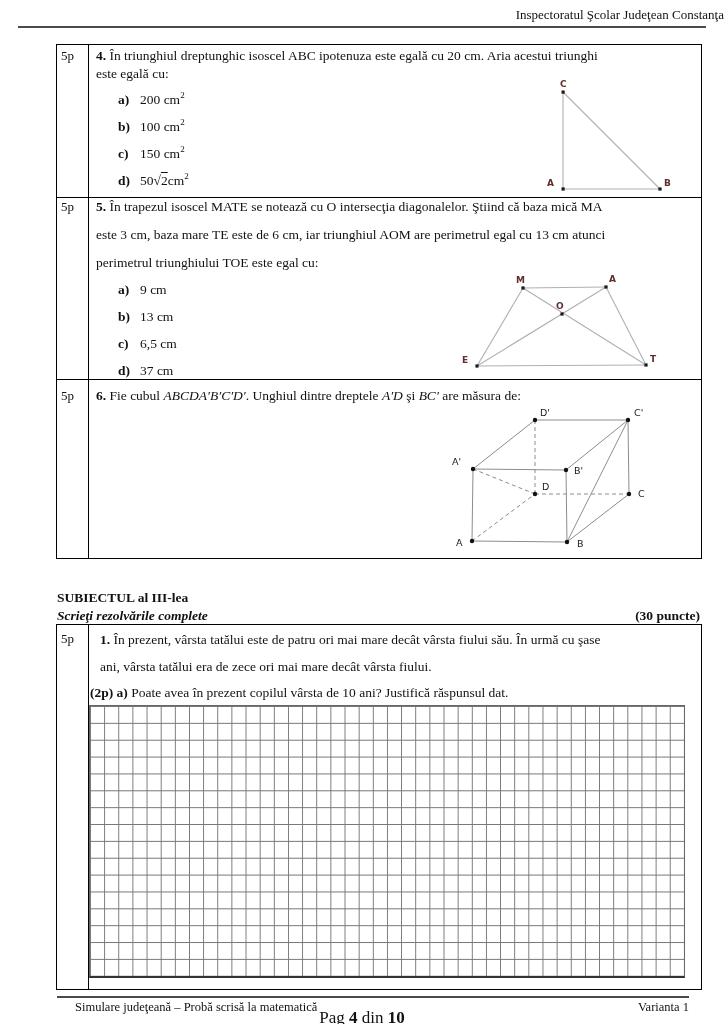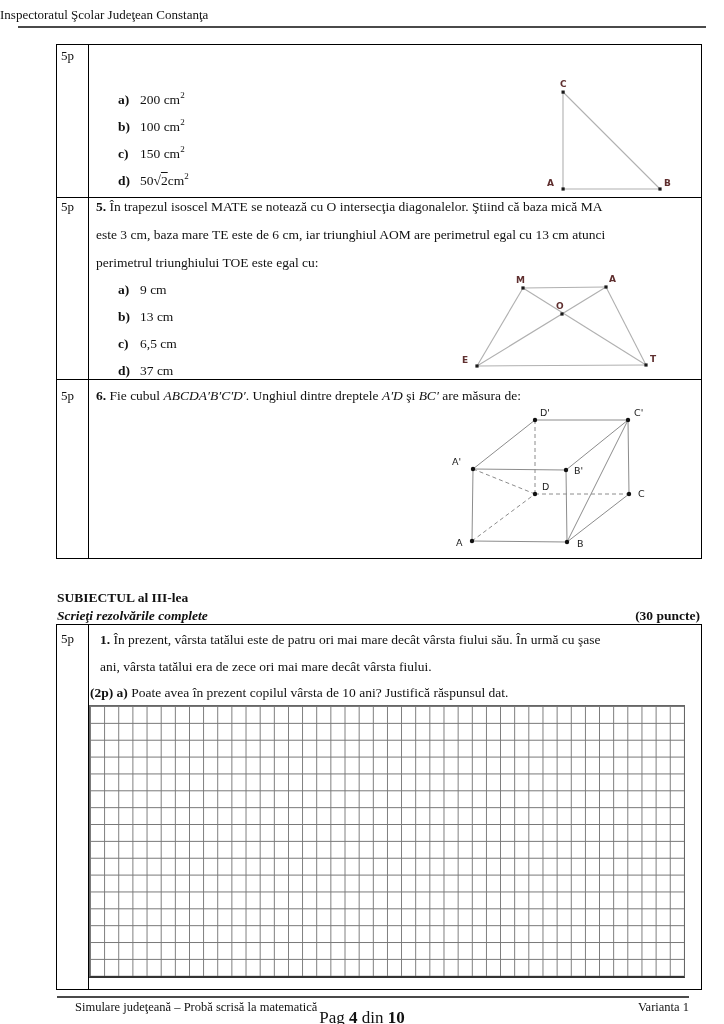--- a/index.html
+++ b/index.html
@@ -5,21 +5,21 @@
   html,body{margin:0;padding:0;background:#e8e8e8;}
   .page{position:relative;width:724px;height:1024px;margin:0 auto;background:#ffffff;
         font-family:"Liberation Serif",serif;color:#111;overflow:hidden;}
   .abs{position:absolute;}
 
   
   .rule{height:0;border-top:2px solid #4a4a4a;}
   .header-rule{top:26px;left:18px;width:688px;}
   .footer-rule{top:996px;left:57px;width:632px;}
 
-  .header-title{top:7px;left:0;width:100%;text-align:left;font-size:13px;}
+  .header-title{top:7px;left:0;width:100%;text-align:right;font-size:13px;}
 
   
   .tbl{border:1.6px solid #000;}
   .t1{left:56px;top:44px;width:644px;height:513px;}
   .t2{left:56px;top:624px;width:644px;height:364px;}
   .vline{position:absolute;top:0;bottom:0;left:31px;border-left:1.6px solid #000;}
   .hd1{position:absolute;left:0;right:0;top:152px;border-top:1.6px solid #000;}
   .hd2{position:absolute;left:0;right:0;top:334px;border-top:1.6px solid #000;}
 
   .pts{font-size:13px;line-height:18px;}
@@ -75,20 +75,25 @@
   <div class="abs header-title">Inspectoratul Şcolar Judeţean Constanţa</div>
   <div class="abs rule header-rule"></div>
 
   <div class="abs tbl t1">
     <div class="vline"></div>
     <div class="hd1"></div>
     <div class="hd2"></div>
   </div>
 
   <div class="abs pts pts4">5p</div>
+  <div class="abs qtext q4t">
+    <span class="qnum">4.</span>
+    <span class="qline">În triunghiul dreptunghic isoscel ABC ipotenuza este egală cu 20 cm. Aria acestui triunghi</span><br>
+    <span class="qline">este egală cu:</span>
+  </div>
   <div class="abs opts o4">
     <div class="opt">
       <span class="ol">a)</span><span>200 cm</span><sup>2</sup>
     </div>
     <div class="opt">
       <span class="ol">b)</span><span>100 cm</span><sup>2</sup>
     </div>
     <div class="opt">
       <span class="ol">c)</span><span>150 cm</span><sup>2</sup>
     </div>

